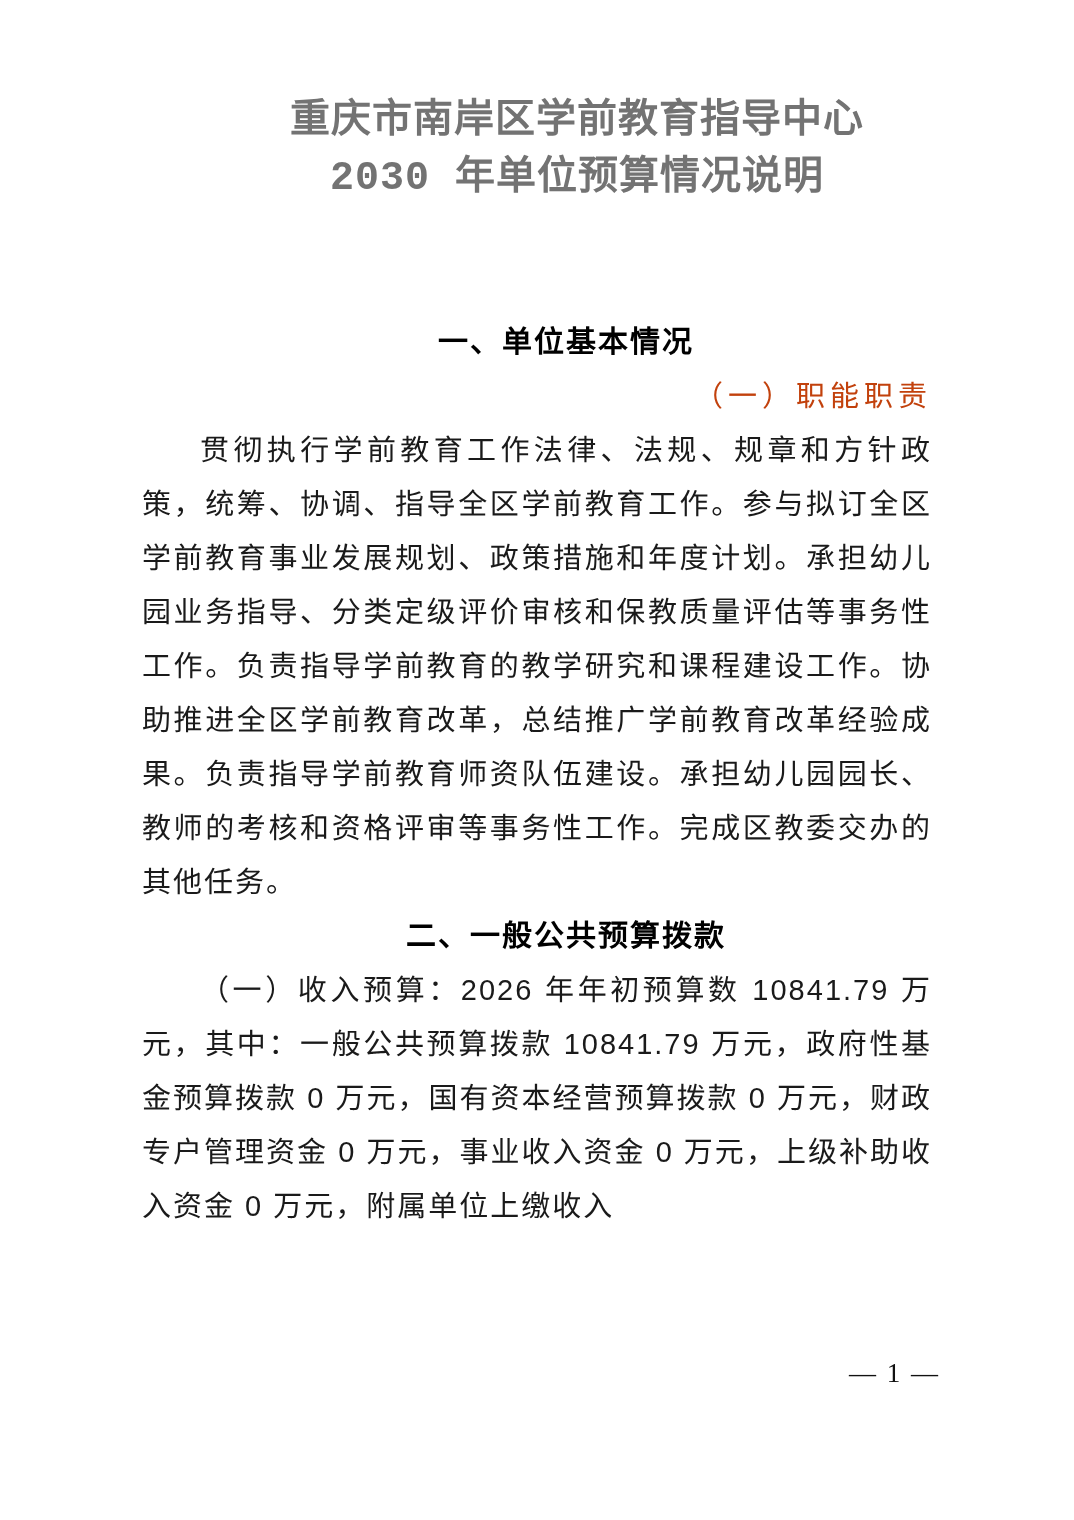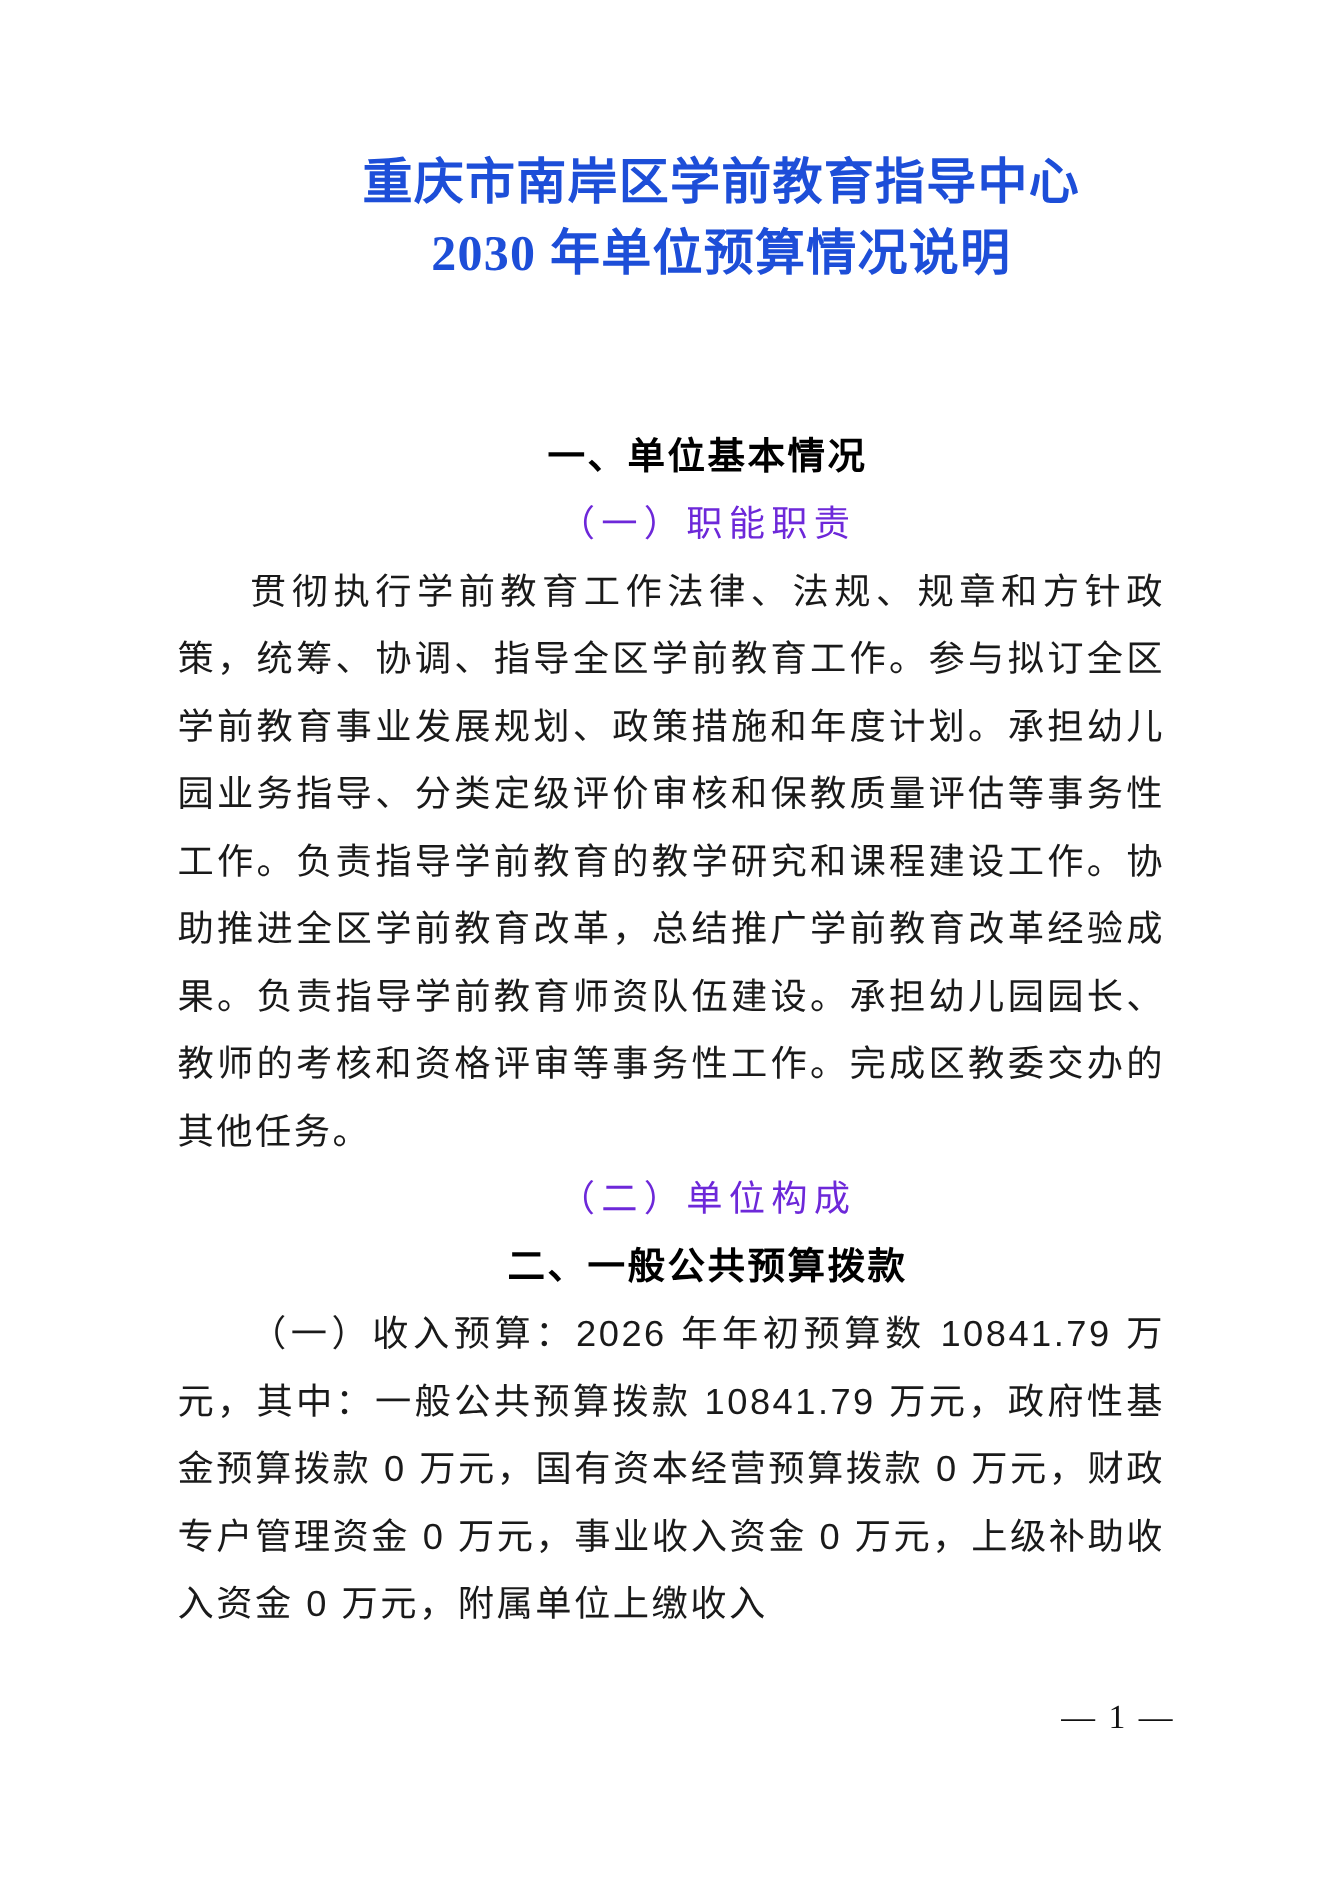--- a/index.html
+++ b/index.html
@@ -12,29 +12,29 @@
     width: 1074px;
     height: 1520px;
     margin: 0 auto;
     background: #ffffff;
     color: #000000;
     overflow: hidden;
   }
   
   .doc-title {
     margin: 0;
-    padding-top: 117px;
+    padding-top: 93px;
     padding-left: 80px;
     text-align: center;
-    font-family: Liberation Serif, serif;
+    font-family: Liberation Mono, monospace;
     font-weight: bold;
     font-size: 40px;
     line-height: 57px;
     letter-spacing: 1px;
-    color: #1d4ed8;
+    color: #737373;
   }
   .title-line { display: block; }
 
   
   .content {
     margin: 108px 142px 0 142px;
     font-size: 29px;
     line-height: 54px;
     text-align: justify;
     color: #1a1a1a;
@@ -53,22 +53,22 @@
   }
   
   .sub-heading {
     margin: 0;
     font-family: "Liberation Serif", serif;
     font-weight: normal;
     font-size: 29px;
     line-height: 54px;
     letter-spacing: 5px;
     text-indent: 58px;
-    color: #6d28d9;
-    text-align: center;
+    color: #c2410c;
+    text-align: right;
   }
   
   .body-para {
     margin: 0;
     font-family: Liberation Sans, sans-serif;
     font-weight: normal;
     letter-spacing: 2px;
     text-indent: 58px;
   }
   .page-number {
@@ -93,21 +93,20 @@
   </h1>
 
   <div class="content">
 
     <h2 class="section-heading">一、单位基本情况</h2>
 
     <h3 class="sub-heading">（一）职能职责</h3>
 
     <p class="body-para">贯彻执行学前教育工作法律、法规、规章和方针政策，统筹、协调、指导全区学前教育工作。参与拟订全区学前教育事业发展规划、政策措施和年度计划。承担幼儿园业务指导、分类定级评价审核和保教质量评估等事务性工作。负责指导学前教育的教学研究和课程建设工作。协助推进全区学前教育改革，总结推广学前教育改革经验成果。负责指导学前教育师资队伍建设。承担幼儿园园长、教师的考核和资格评审等事务性工作。完成区教委交办的其他任务。</p>
 
-    <h3 class="sub-heading">（二）单位构成</h3>
 
 
     <h2 class="section-heading">二、一般公共预算拨款</h2>
 
     <p class="body-para">（一）收入预算：2026 年年初预算数 10841.79 万元，其中：一般公共预算拨款 10841.79 万元，政府性基金预算拨款 0 万元，国有资本经营预算拨款 0 万元，财政专户管理资金 0 万元，事业收入资金 0 万元，上级补助收入资金 0 万元，附属单位上缴收入</p>
 
   </div>
 
   <div class="page-number">— 1 —</div>
 

